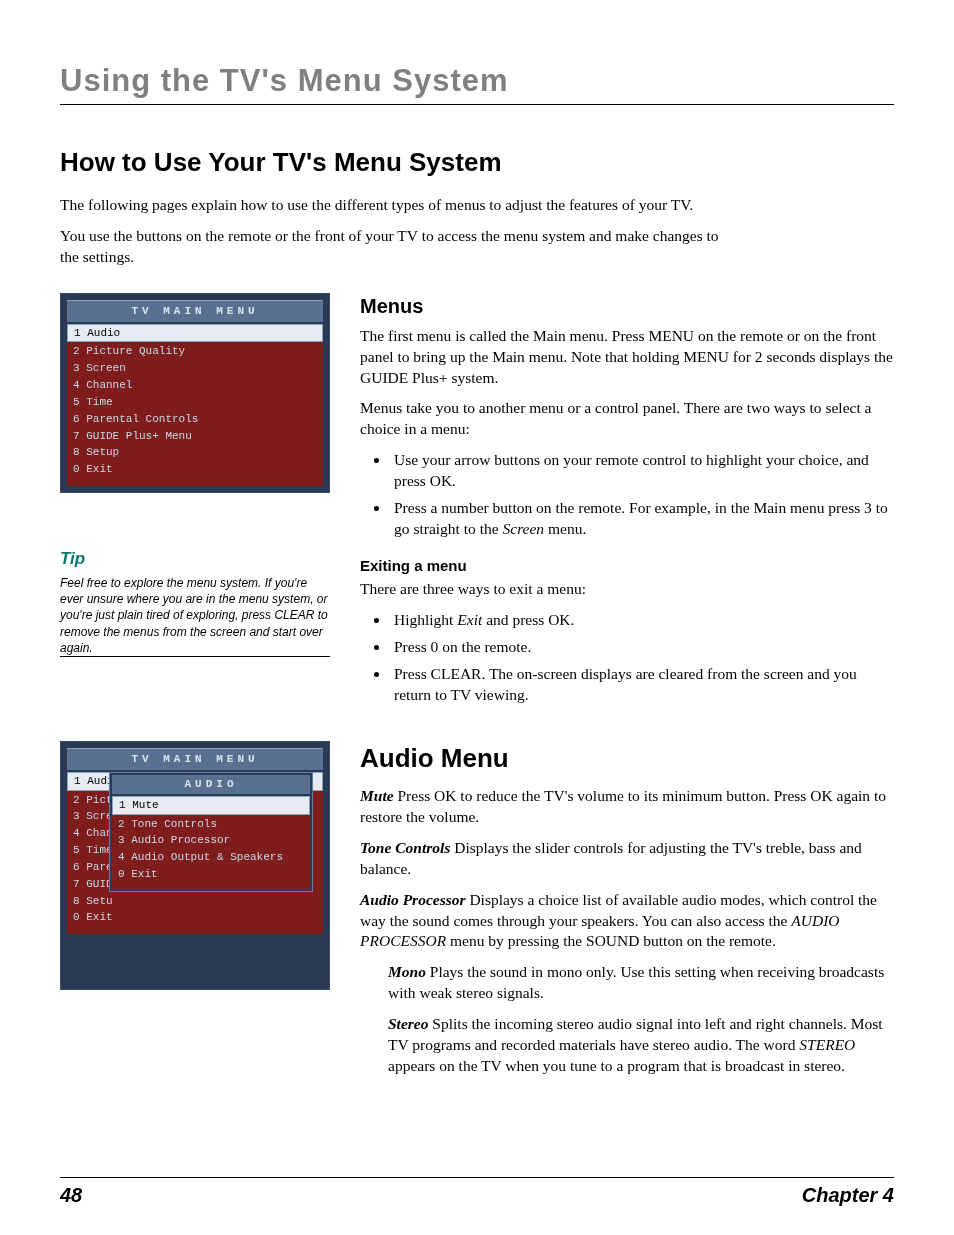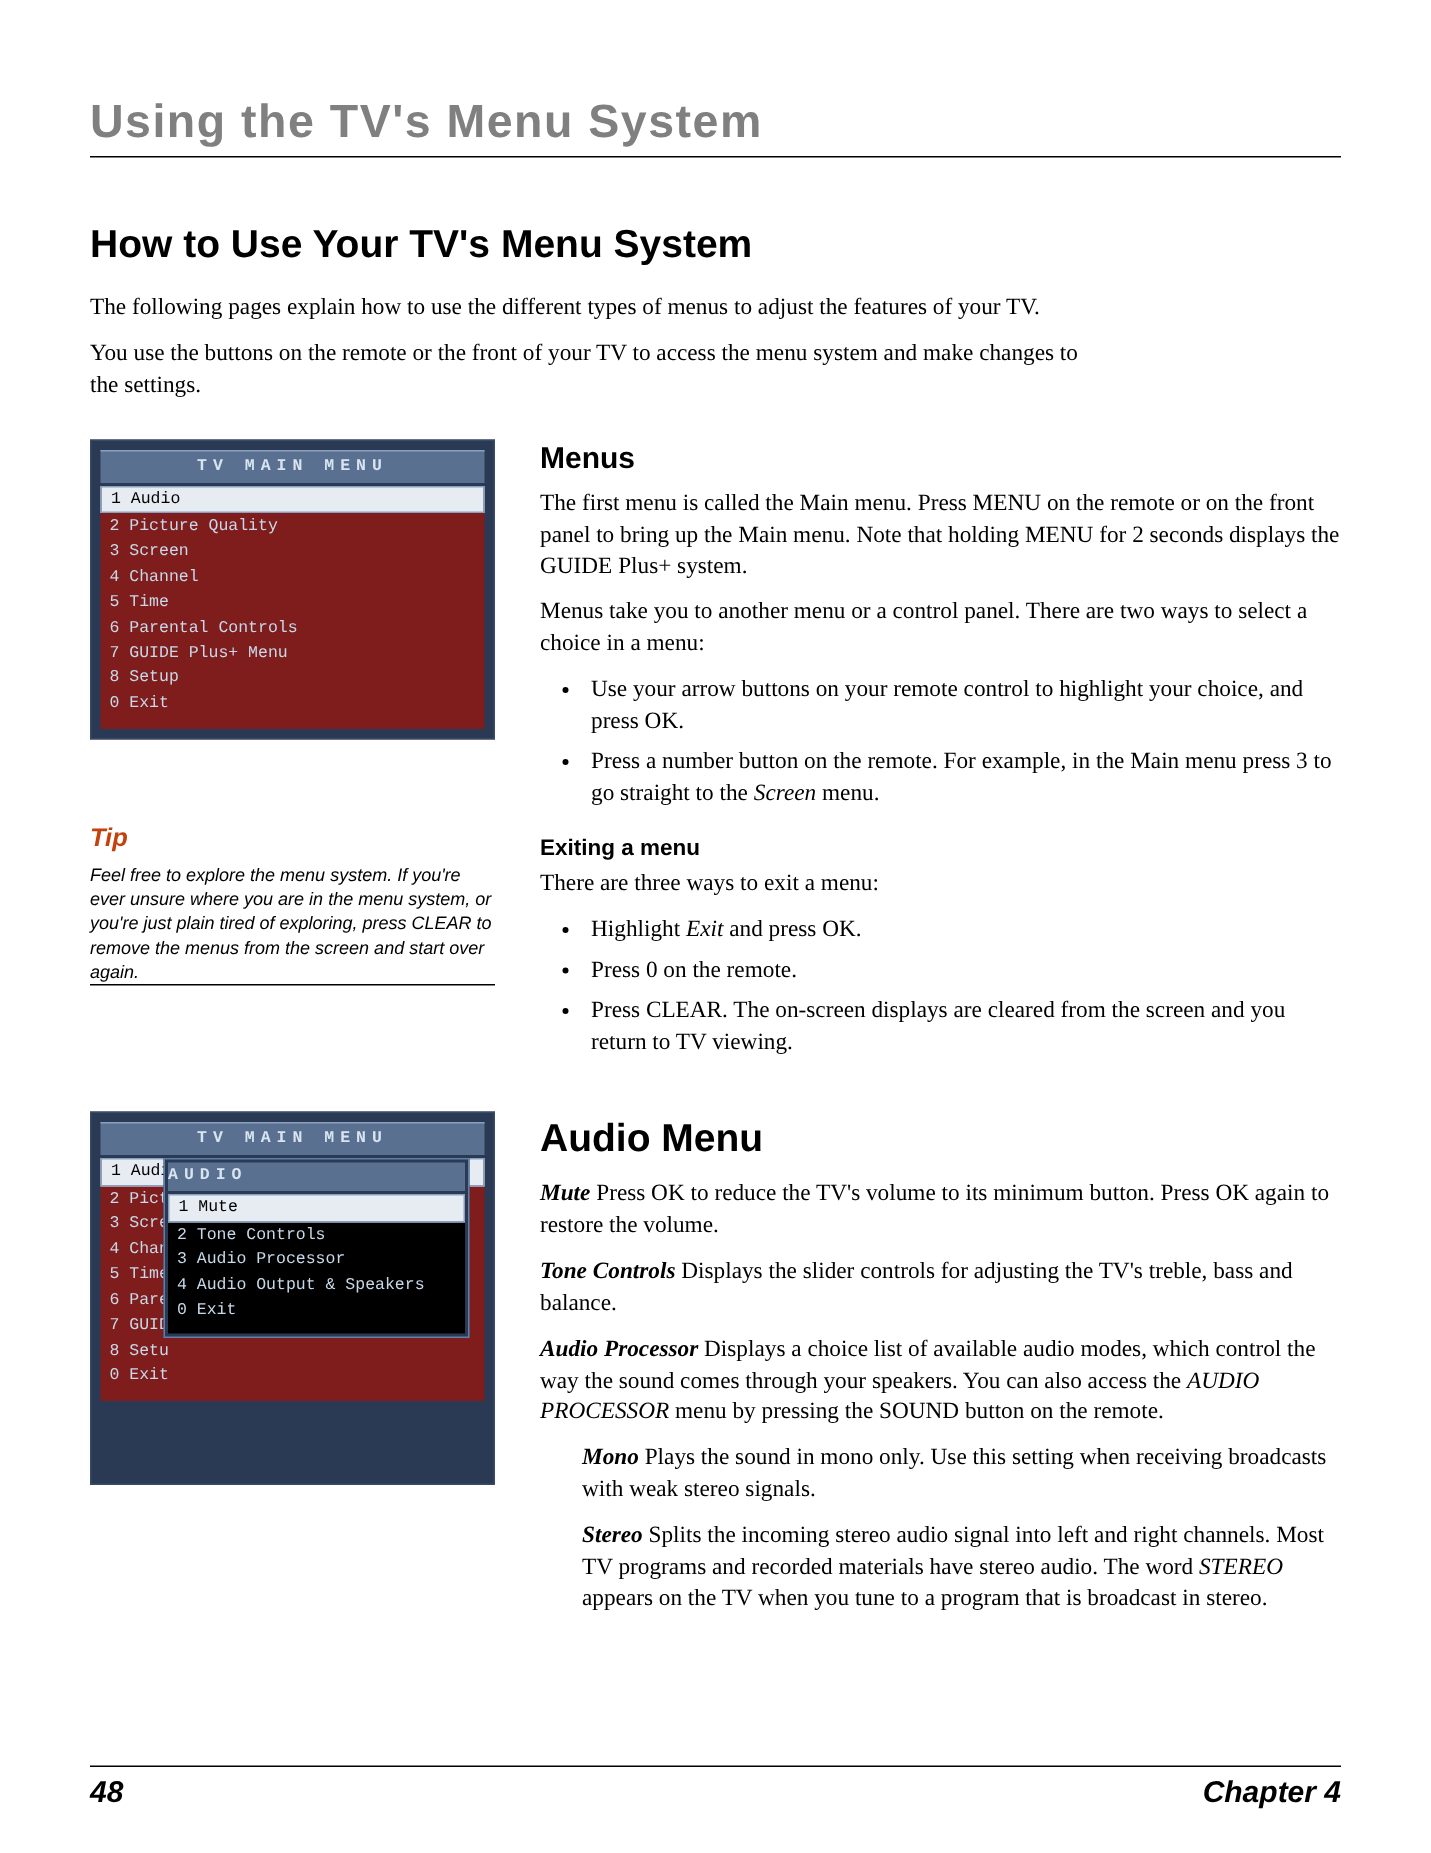--- a/index.html
+++ b/index.html
@@ -112,37 +112,37 @@
     left: 48px;
     top: 30px;
     width: 198px;
     background: #2b3a54;
     border: 1px solid #6080a8;
     padding: 2px;
   }
   .tv-sub-title {
     background: #5a7091;
     color: #d8e4f0;
-    text-align: left;
+    text-align: center;
     letter-spacing: 4px;
     font-weight: bold;
     padding: 2px 0;
     margin-bottom: 2px;
   }
   .tv-sub-body {
-    background: #000000;
+    background: #7f1d1d;
     padding-bottom: 6px;
   }
 
   .tip-label {
     font-family: Arial, sans-serif;
     font-weight: bold;
     font-style: italic;
     font-size: 17px;
-    color: #c2410c;
+    color: #0f766e;
     margin-bottom: 4px;
   }
   .tip-text {
     font-family: Arial, sans-serif;
     font-style: italic;
     font-size: 12px;
     line-height: 1.35;
     padding-bottom: 0;
     border-bottom: 1px solid #000;
     margin-bottom: 20px;

